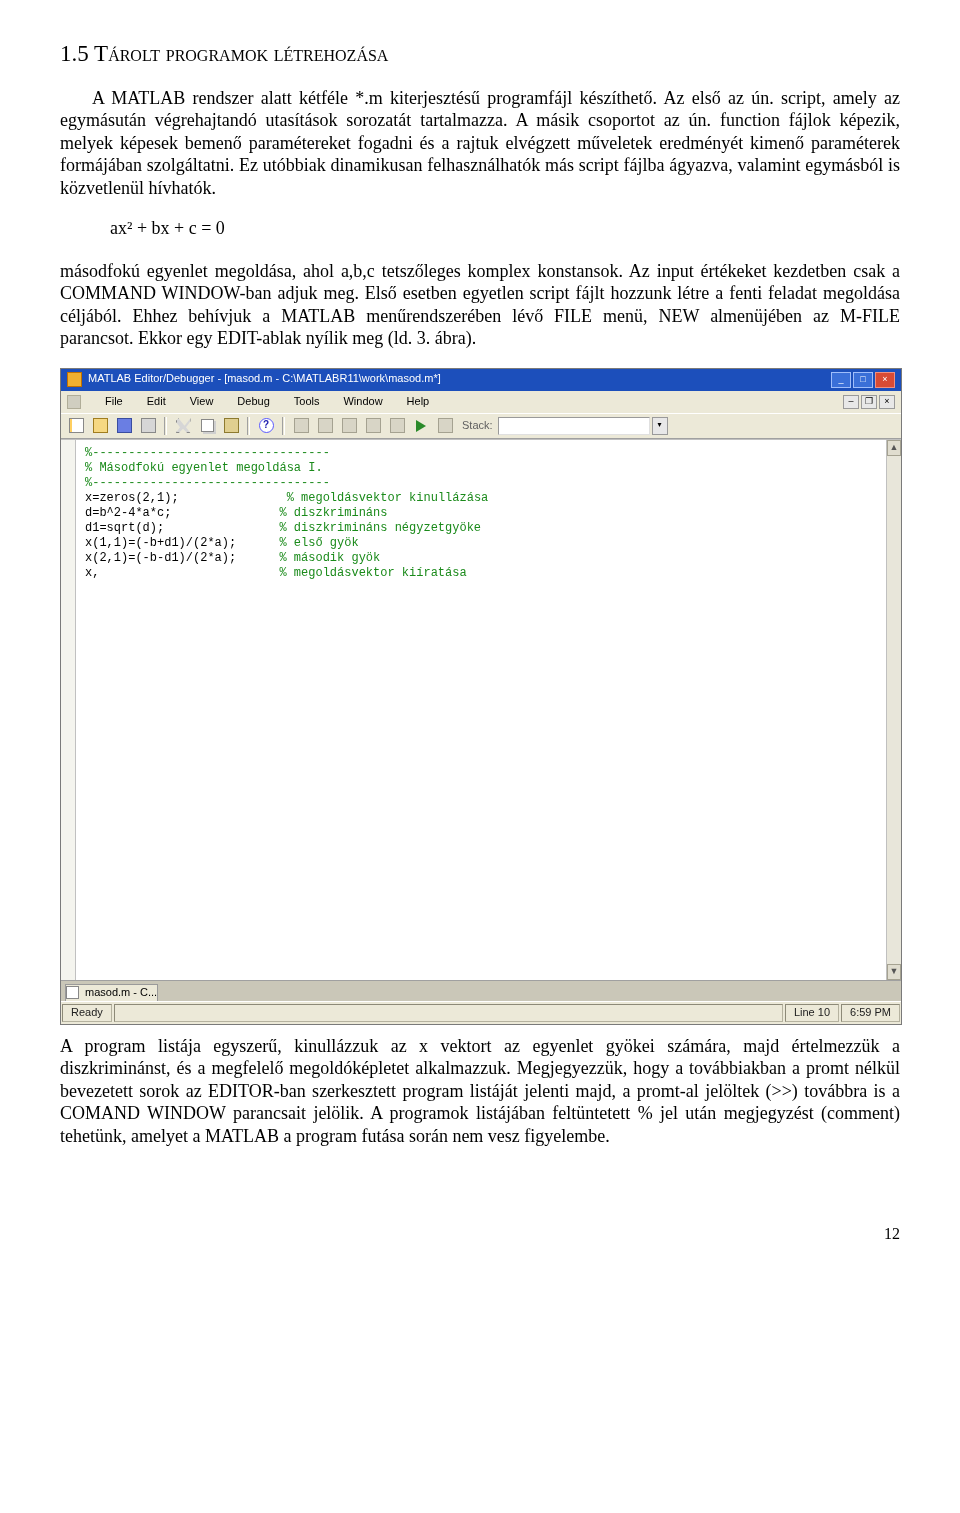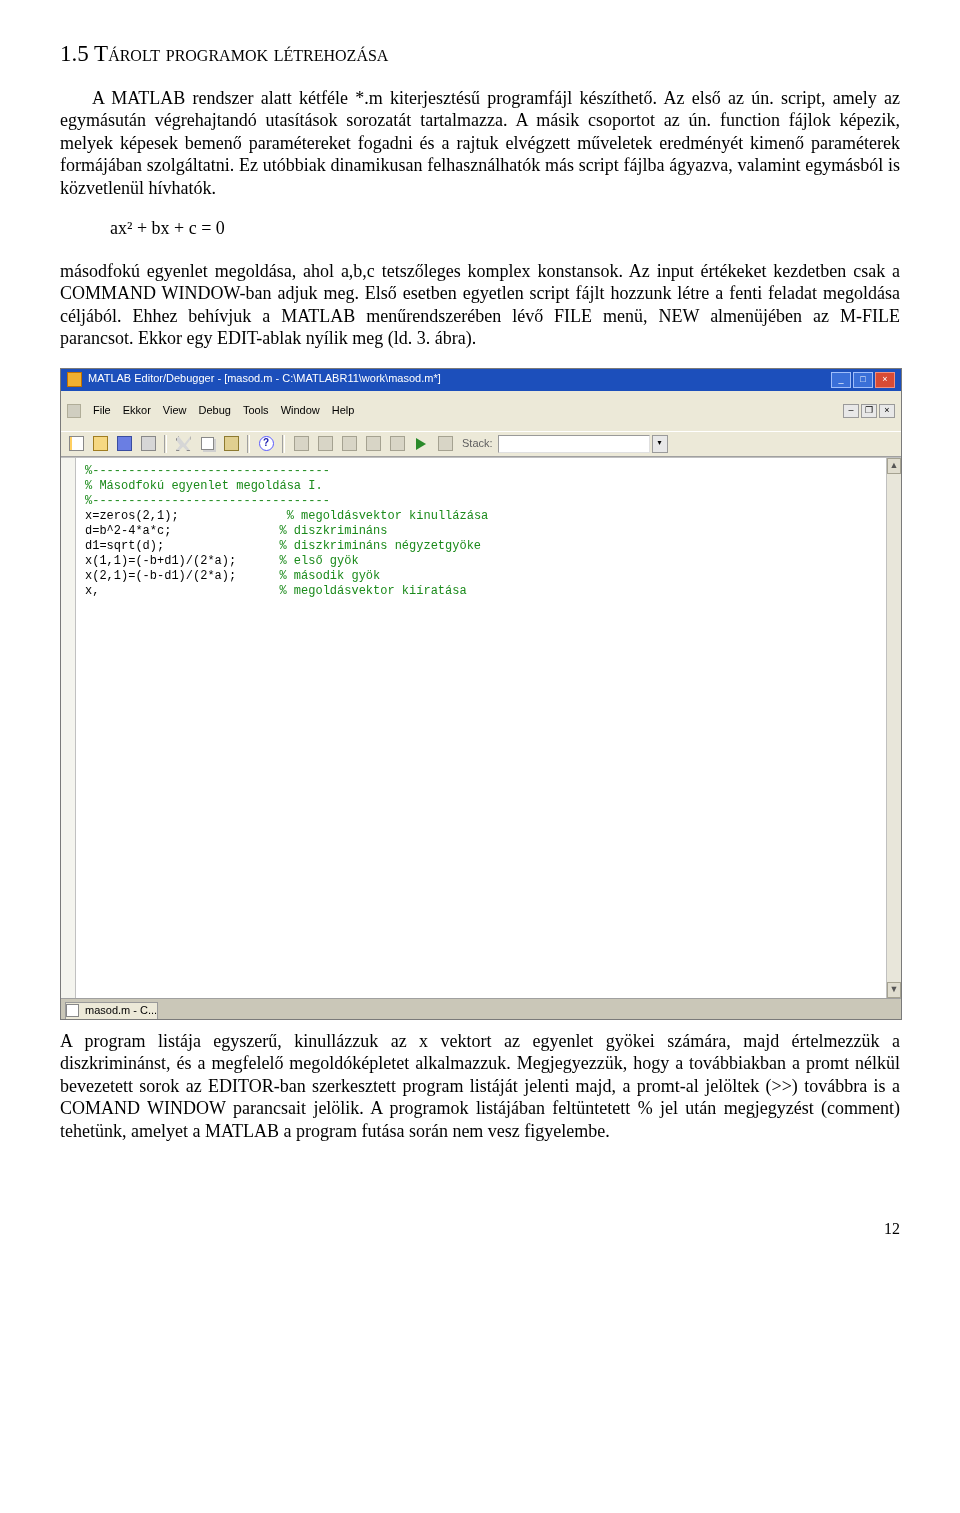--- a/index.html
+++ b/index.html
@@ -78,25 +78,25 @@
     border: 1px solid #9fbdfb;
     color: #fff;
     font-size: 9px;
     line-height: 12px;
     text-align: center;
     font-family: Arial;
   }
   .win-btn.close { background: #d84b35; border-color:#f09080; }
   .menubar {
     background: #ece9d8;
-    padding: 13px 6px;
+    padding: 4px 6px;
     color: #000;
     display: flex;
     align-items: center;
-    gap: 12px;
+    gap: 24px;
   }
   .menubar .menuitem { cursor: default; }
   .menubar-right {
     margin-left: auto;
     display: flex; gap: 2px;
   }
   .sm-btn {
     width: 14px; height: 12px;
     border: 1px solid #9a9a9a;
     background: #e8e8e8;
@@ -249,21 +249,21 @@
       <div class="titlebar-right">
         <span class="win-btn">_</span>
         <span class="win-btn">□</span>
         <span class="win-btn close">×</span>
       </div>
     </div>
 
     <div class="menubar">
       <span class="menu-glyph"></span>
       <span class="menuitem">File</span>
-      <span class="menuitem">Ekkor</span>
+      <span class="menuitem">Edit</span>
       <span class="menuitem">View</span>
       <span class="menuitem">Debug</span>
       <span class="menuitem">Tools</span>
       <span class="menuitem">Window</span>
       <span class="menuitem">Help</span>
       <div class="menubar-right">
         <span class="sm-btn">–</span>
         <span class="sm-btn">❐</span>
         <span class="sm-btn">×</span>
       </div>
@@ -341,19 +341,25 @@
 </div>
     </div>
 
     <div class="tabbar">
       <div class="filetab">
         <span class="tab-icon"></span>
         <span>masod.m - C...</span>
       </div>
     </div>
 
+    <div class="statusbar">
+      <div class="cell">Ready</div>
+      <div class="cell stretch"></div>
+      <div class="cell">Line 10</div>
+      <div class="cell">6:59 PM</div>
+    </div>
   </div>
 
 
   <p class="para">A program listája egyszerű, kinullázzuk az x vektort az egyenlet gyökei számára, majd értelmezzük a diszkriminánst, és a megfelelő megoldóképletet alkalmazzuk. Megjegyezzük, hogy a továbbiakban a promt nélkül bevezetett sorok az EDITOR-ban szerkesztett program listáját jelenti majd, a promt-al jelöltek (&gt;&gt;) továbbra is a COMAND WINDOW parancsait jelölik. A programok listájában feltüntetett % jel után megjegyzést (comment) tehetünk, amelyet a MATLAB a program futása során nem vesz figyelembe.</p>
 </div>
 
 <div class="pagenum">12</div>
 
 </body></html>

